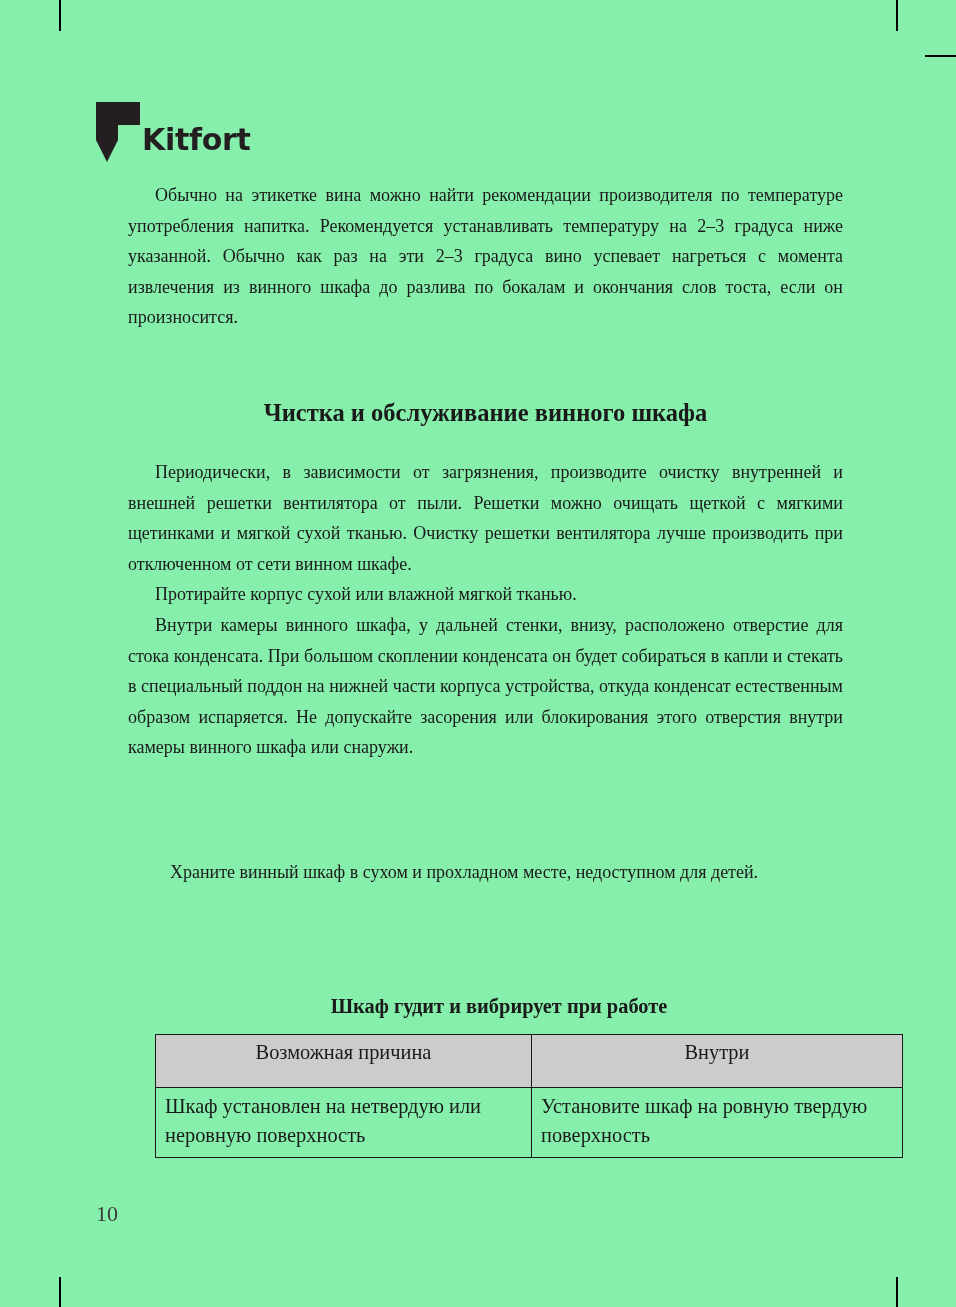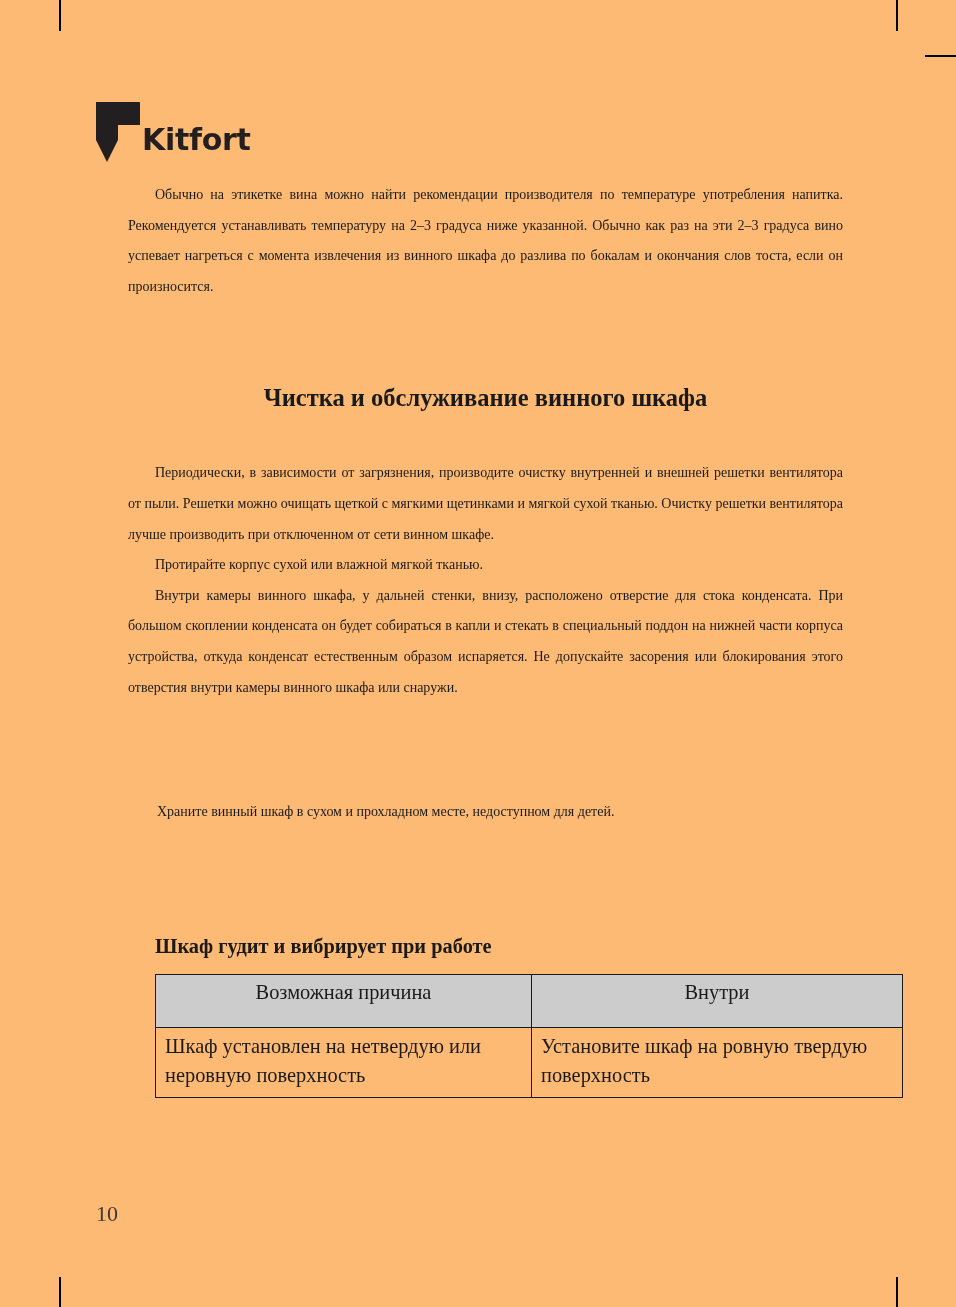--- a/index.html
+++ b/index.html
@@ -8,21 +8,21 @@
     background: #ffffff;
   }
   body {
     font-family: "Liberation Serif", "DejaVu Serif", serif;
     color: #1a1a1a;
   }
   .page {
     position: relative;
     width: 956px;
     height: 1307px;
-    background: #fdba74;
+    background: #86efac;
     overflow: hidden;
   }
 
   
   .crop {
     position: absolute;
     background: #000000;
   }
   .crop-tl-v { left: 59px;  top: 0px;     width: 2px;  height: 31px; }
   .crop-tr-v { left: 896px; top: 0px;     width: 2px;  height: 31px; }
@@ -58,44 +58,44 @@
 
   
   .content {
     position: absolute;
     left: 128px;
     top: 180px;
     width: 715px;
   }
   p.body {
     margin: 0;
-    font-size: 14px;
+    font-size: 18px;
     line-height: 30.6px;
     text-align: justify;
     text-indent: 27px;
     hyphens: manual;
   }
   p.body.sub-indent {
     text-indent: 0;
-    margin-left: 29px;
+    margin-left: 42px;
   }
 
   h2.section {
-    margin: 16px;
+    margin: 0;
     font-size: 24.5px;
     line-height: 32px;
     font-weight: bold;
     text-align: center;
   }
   h3.subsection {
     margin: 0;
     font-size: 20.4px;
     line-height: 28px;
     font-weight: bold;
-    text-align: left;
+    text-align: center;
     margin-left: 27px;
   }
 
   .sp-h2-before   { height: 64px; }
   .sp-h2-after    { height: 28px; }
   .sp-h2b-before  { height: 66px; }
   .sp-h2c-before  { height: 60px; }
   .sp-h3-before   { height: 44px; }
   .sp-tbl-before  { height: 14px; }
 

